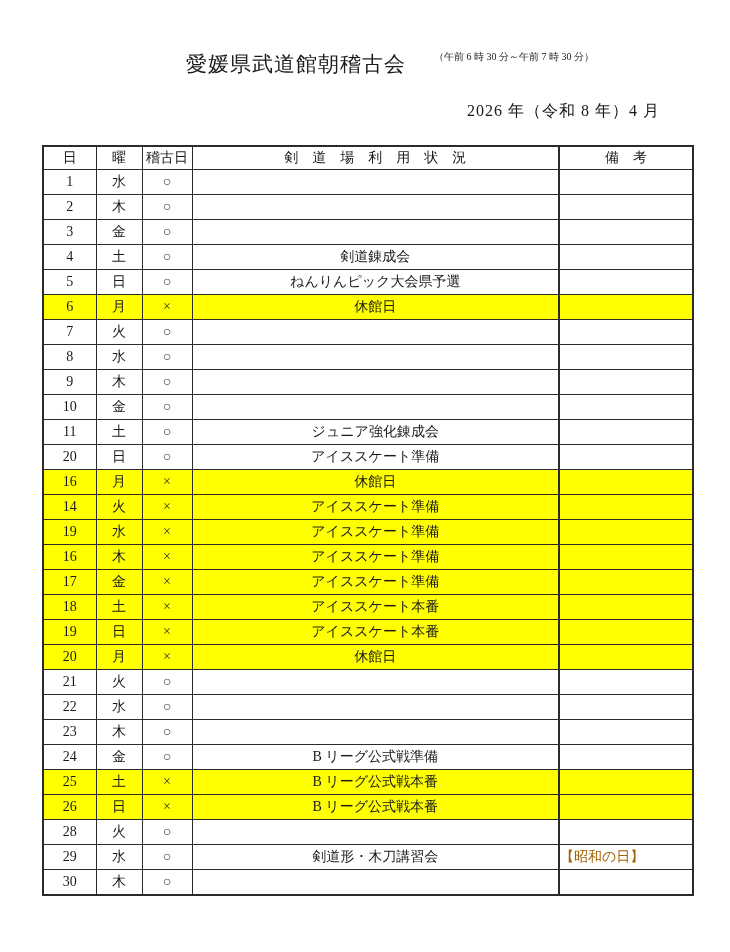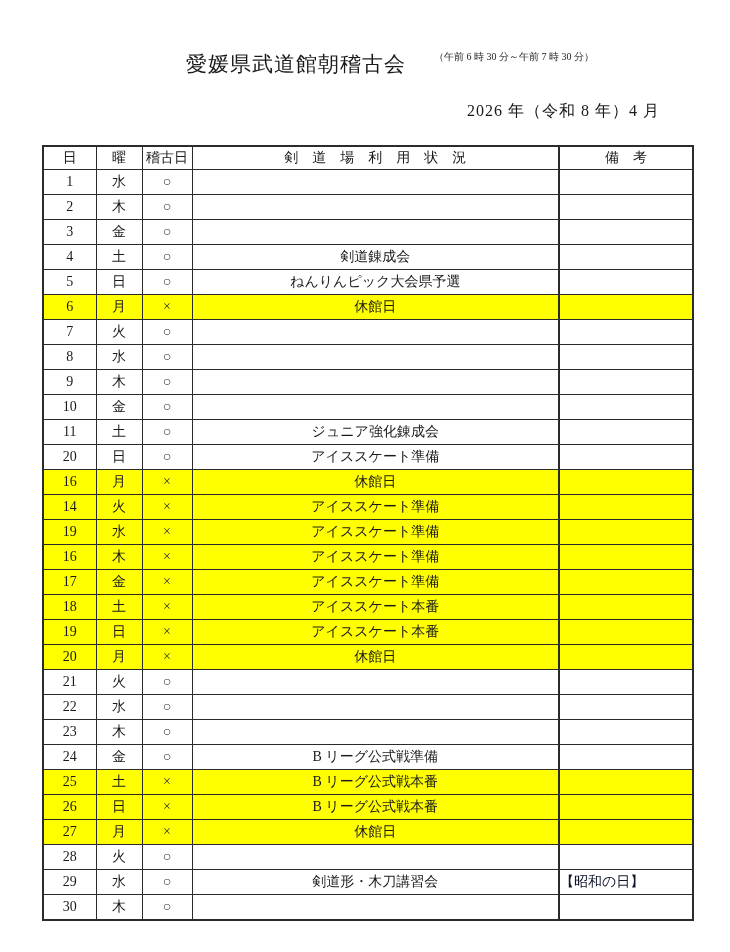--- a/index.html
+++ b/index.html
@@ -64,21 +64,21 @@
     font-size: 14px;
     vertical-align: middle;
   }
   .c-day      { text-align: center; font-size: 13px; }
   .c-weekday  { text-align: center; }
   .c-practice { text-align: center; color: #333333; }
   .c-usage    { text-align: center; padding-left: 10px; }
   .c-remarks  { text-align: left; padding-left: 7px; }
   .schedule th.h-remarks, .schedule td.c-remarks { border-left-width: 2px; }
   tr.hl td { background: #FFFF00; }
-  td.red-note { color: #0f172a; }
+  td.red-note { color: #a16207; }
 </style>
 </head>
 <body>
 
 <div class="header-area">
   <span class="doc-title">愛媛県武道館朝稽古会</span>
   <span class="time-note">（午前 6 時 30 分～午前 7 時 30 分）</span>
 </div>
 
 <div class="date-line">2026 年（令和 8 年）4 月</div>
@@ -276,27 +276,20 @@
     <td class="c-usage">B リーグ公式戦本番</td>
     <td class="c-remarks"></td>
   </tr>
       <tr class="hl">
     <td class="c-day">26</td>
     <td class="c-weekday">日</td>
     <td class="c-practice">×</td>
     <td class="c-usage">B リーグ公式戦本番</td>
     <td class="c-remarks"></td>
   </tr>
-      <tr class="hl">
-    <td class="c-day">27</td>
-    <td class="c-weekday">月</td>
-    <td class="c-practice">×</td>
-    <td class="c-usage">休館日</td>
-    <td class="c-remarks"></td>
-  </tr>
       <tr>
     <td class="c-day">28</td>
     <td class="c-weekday">火</td>
     <td class="c-practice">○</td>
     <td class="c-usage"></td>
     <td class="c-remarks"></td>
   </tr>
       <tr>
     <td class="c-day">29</td>
     <td class="c-weekday">水</td>

